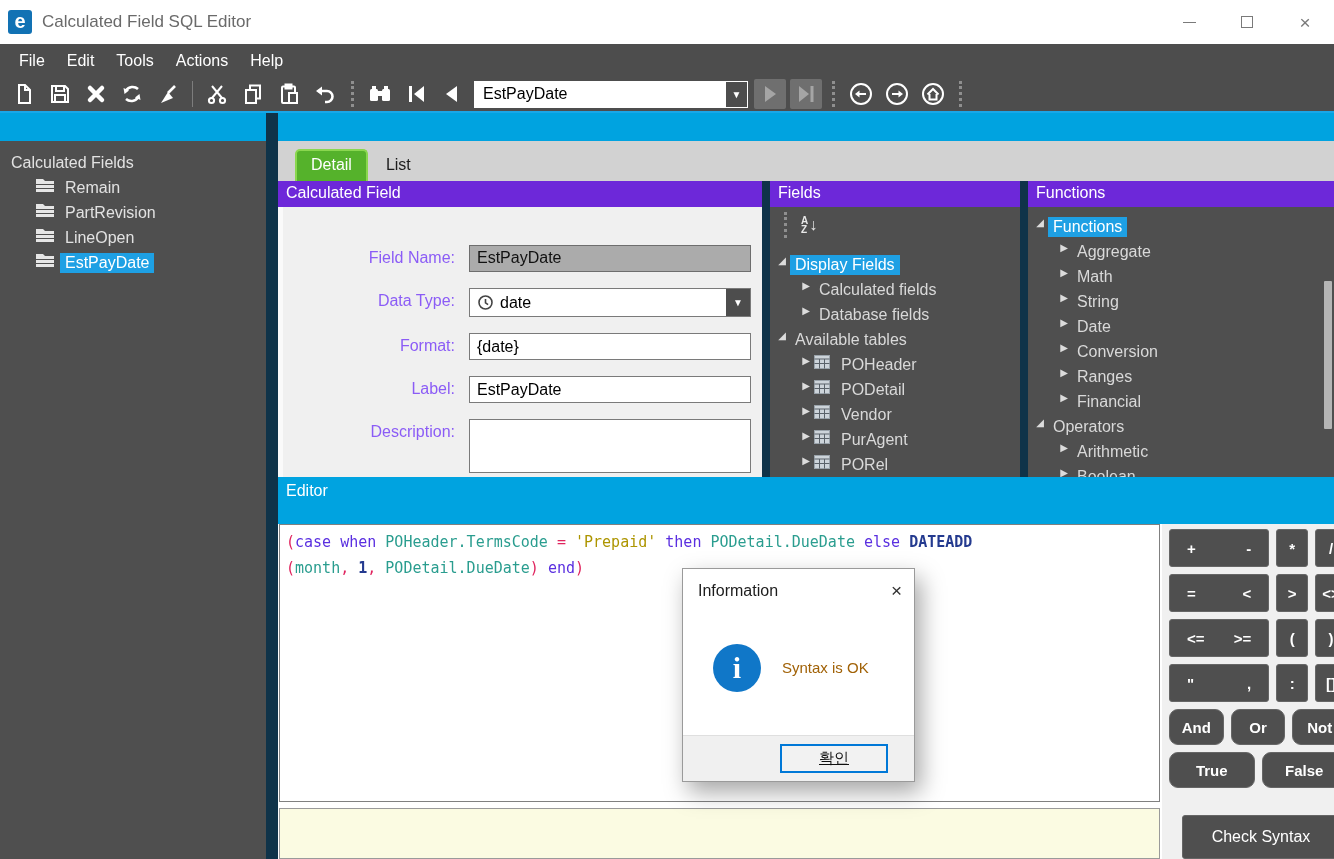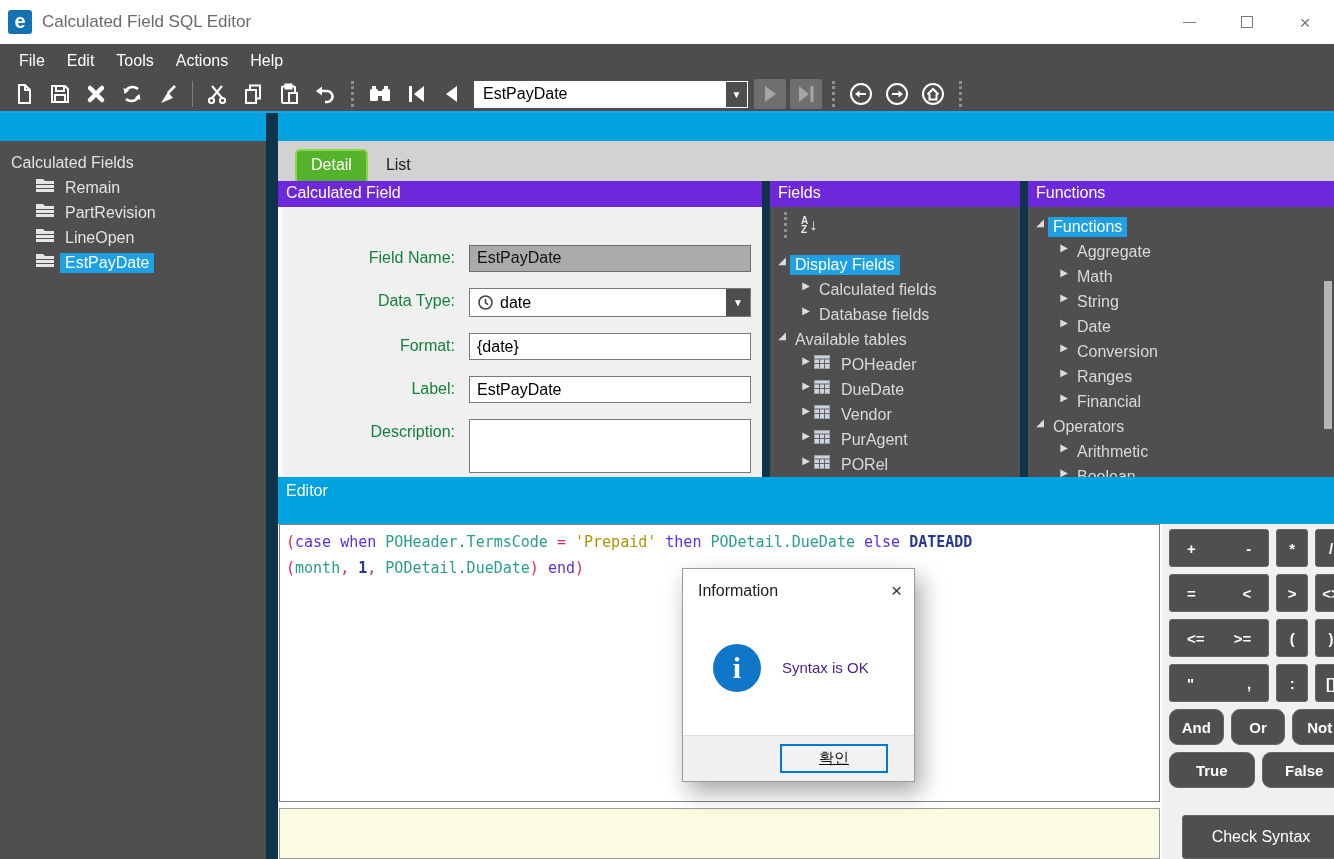--- a/index.html
+++ b/index.html
@@ -54,21 +54,21 @@
 
   
   .content-row{ height:296px; display:flex; min-width:0; }
   .panel{ display:flex; flex-direction:column; min-width:0; }
   .panel-h{ height:26px; background:#6d28d9; color:#fff; font-size:16px; padding:3px 0 0 8px; flex:none; }
   .h-splitter{ width:8px; background:#0f3349; flex:none; }
 
   .calc-panel{ width:484px; }
   .form-area{ flex:1; background:#f0f0f0; border-left:5px solid #fafafa; padding-top:38px; }
   .frow{ display:flex; margin-bottom:16px; }
-  .frow label{ width:172px; text-align:right; font-size:16px; color:#15803d; padding-top:4px; margin-right:14px; }
+  .frow label{ width:172px; text-align:right; font-size:16px; color:#8b5cf6; padding-top:4px; margin-right:14px; }
   .tbox{ width:282px; height:27px; border:1px solid #7a7a7a; background:#fff; font-size:16px; padding:0 7px;
          font-family:"Liberation Sans",sans-serif; outline:none; }
   .tbox.ro{ background:#ababab; border-color:#6e6e6e; color:#111; padding-top:3px; }
   .combo{ width:282px; height:29px; border:1px solid #7a7a7a; background:#fff; display:flex; align-items:center; }
   .combo .cval{ font-size:16px; margin-left:6px; }
   .combo .cbtn{ margin-left:auto; width:24px; height:27px; background:#4d4d4d; color:#fff; font-size:10px;
                 display:flex; align-items:center; justify-content:center; }
   textarea.tbox{ height:54px; resize:none; padding-top:3px; }
 
   .fields-panel{ width:250px; background:#4f4f4f; }
@@ -106,21 +106,21 @@
 
   
   .dialog{ position:absolute; left:682px; top:568px; width:233px; height:214px; background:#fff;
            border:1px solid #9a9a9a; box-shadow:6px 10px 22px rgba(0,0,0,.35); display:flex; flex-direction:column; z-index:50; }
   .dlg-title{ display:flex; align-items:center; padding:13px 12px 0 15px; }
   .dlg-title .t{ font-size:16px; color:#1c1c1c; }
   .dlg-x{ margin-left:auto; color:#333; font-size:19px; line-height:16px; }
   .dlg-body{ flex:1; display:flex; align-items:center; padding-left:30px; }
   .info-circle{ width:48px; height:48px; border-radius:50%; background:#1077c8; color:#fff; font-size:30px;
                 font-weight:bold; font-family:"Liberation Serif",serif; display:flex; align-items:center; justify-content:center; flex:none; }
-  .dlg-msg{ font-size:15px; color:#4c1d95; margin-left:21px; }
+  .dlg-msg{ font-size:15px; color:#a16207; margin-left:21px; }
   .dlg-footer{ height:46px; background:#f0f0f0; border-top:1px solid #dfdfdf; display:flex; align-items:center; }
   .ok-btn{ margin-left:auto; margin-right:26px; width:108px; height:29px; background:#f2f2f2;
            border:2px solid #0078d7; font-size:15px; color:#111; display:flex; align-items:center; justify-content:center;text-decoration:underline; }
 </style>
 </head>
 <body>
 
 <div class="window">
 
   <div class="titlebar">
@@ -410,21 +410,21 @@
                 <span class="lbl">POHeader</span>
               </div>
               <div class="tree-row" style="padding-left: 24px;">
                 <span class="tw">▶</span>
                 <span class="tico">
                   <svg width="16" height="14" viewBox="0 0 16 14">
                     <rect x="0.5" y="0.5" width="15" height="13" fill="#cdd4da" stroke="#9aa3ab"></rect>
                     <path d="M0.5 4 H15.5 M5.5 4 V13.5 M10.5 4 V13.5 M0.5 8.5 H15.5" stroke="#5a626a"></path>
                   </svg>
                 </span>
-                <span class="lbl">DueDate</span>
+                <span class="lbl">PODetail</span>
               </div>
               <div class="tree-row" style="padding-left: 24px;">
                 <span class="tw">▶</span>
                 <span class="tico">
                   <svg width="16" height="14" viewBox="0 0 16 14">
                     <rect x="0.5" y="0.5" width="15" height="13" fill="#cdd4da" stroke="#9aa3ab"></rect>
                     <path d="M0.5 4 H15.5 M5.5 4 V13.5 M10.5 4 V13.5 M0.5 8.5 H15.5" stroke="#5a626a"></path>
                   </svg>
                 </span>
                 <span class="lbl">Vendor</span>

